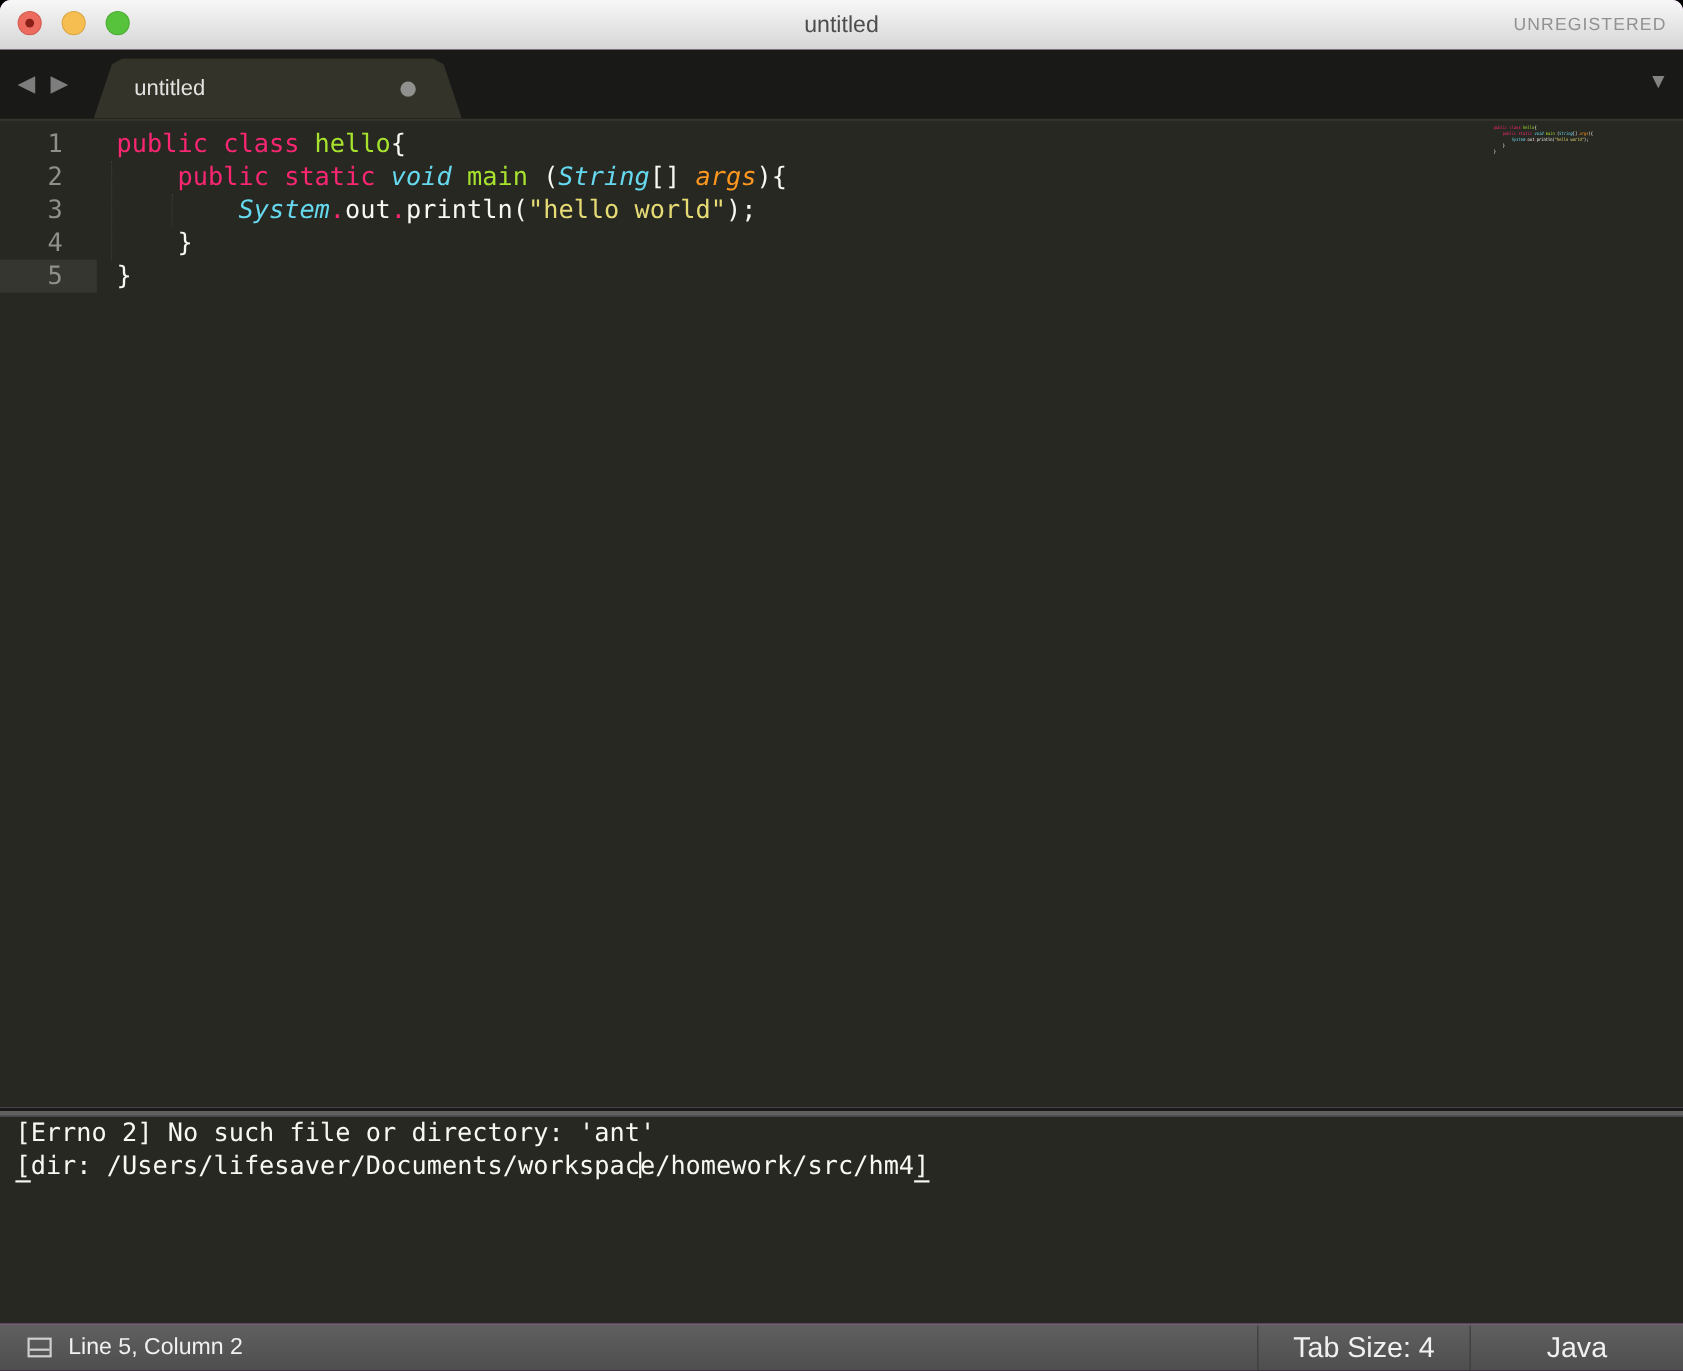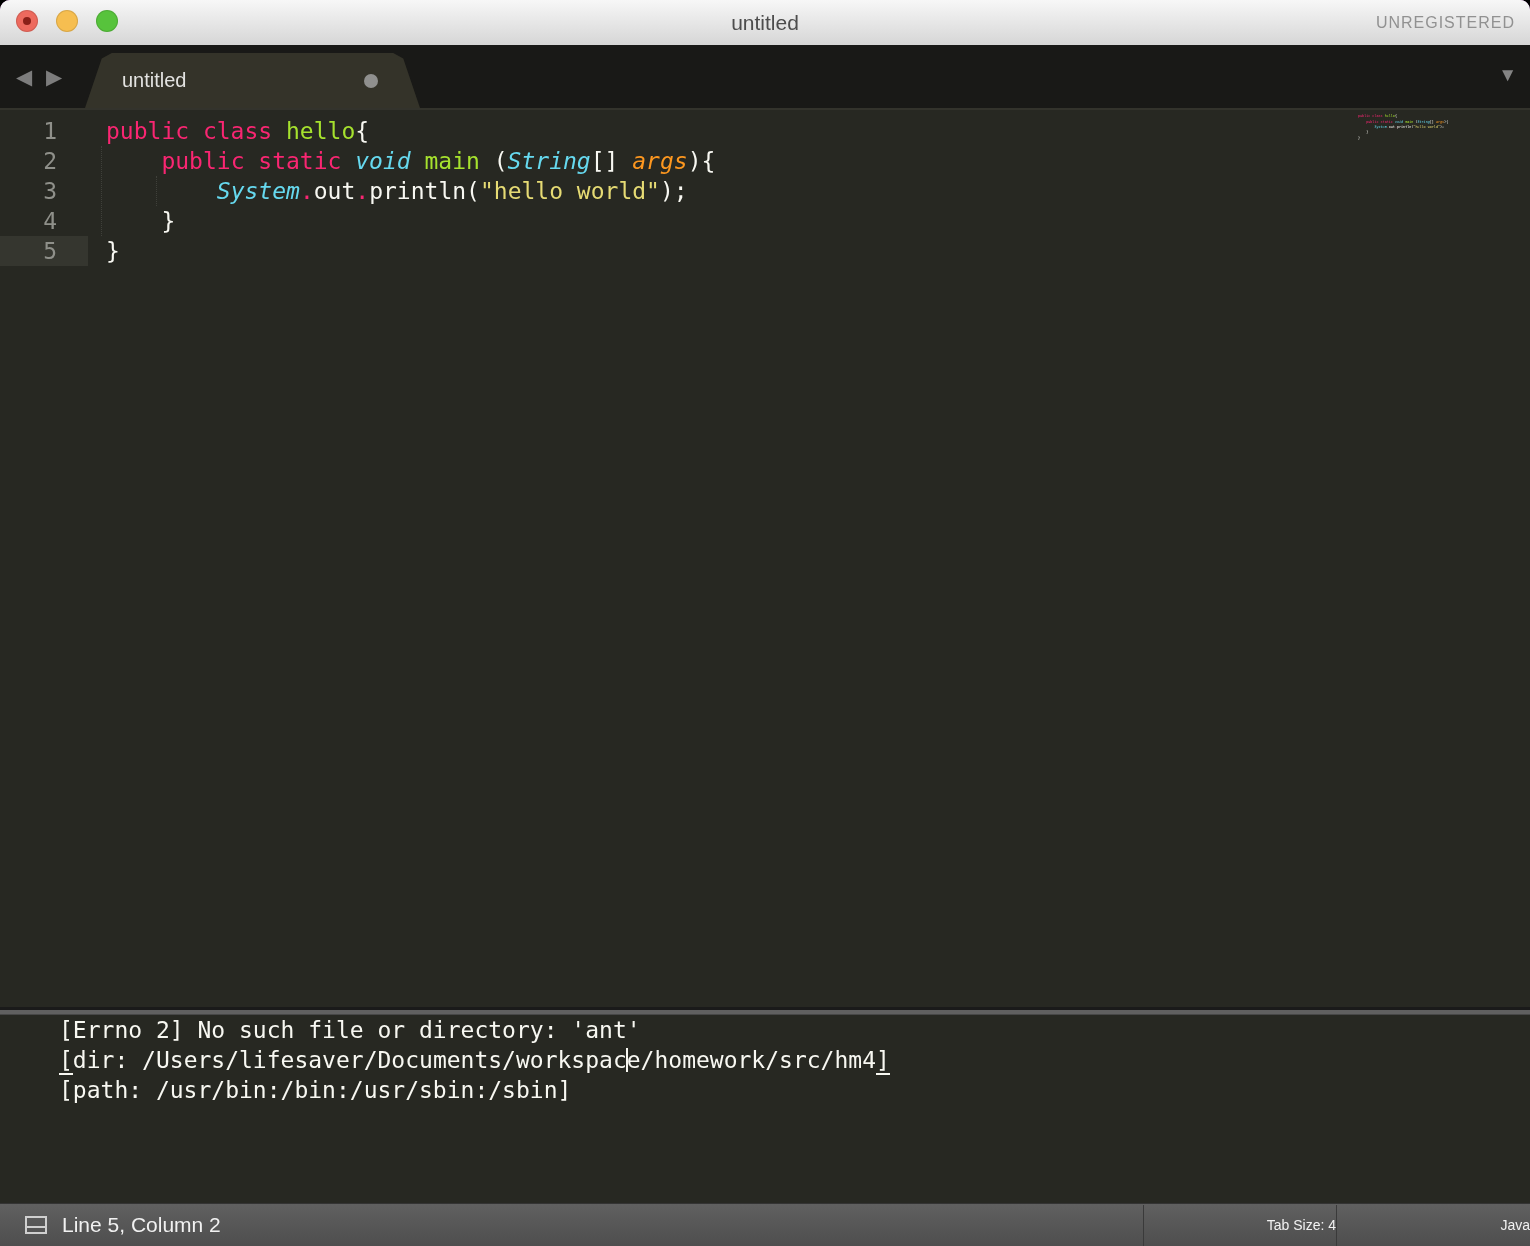--- a/index.html
+++ b/index.html
@@ -57,40 +57,40 @@
   
   .minimap { position:absolute; left:1358px; top:2px; width:170px; height:55px; overflow:hidden; }
   .minimap-inner { transform:scale(0.148, 0.18); transform-origin:0 0; width:1000px; }
   .minimap .code-text { margin-left:0; }
 
   
   .divider { position:absolute; left:0; top:1007px; width:1530px; height:8px;
     background:#606060; border-top:3px solid #1a1a1a; border-bottom:1px solid #474747; }
 
   
-  .console { position:absolute; left:0; top:1015px; width:1530px; height:188px; background:#272822; overflow:hidden;padding-left:45px; }
+  .console { position:absolute; left:0; top:1015px; width:1530px; height:188px; background:#272822; overflow:hidden; }
   .console-line { padding-left:14px; font:23px/30px "DejaVu Sans Mono", monospace;
     color:#f8f8f2; white-space:pre; height:30px; }
   .bracket-underline { border-bottom:2px solid #f8f8f2; }
   .console-caret { display:inline-block; width:2px; height:24px; background:#f8f8f2;
     vertical-align:middle; margin:0 -1px; position:relative; top:-2px; }
 
   
   .statusbar { position:absolute; left:0; top:1203px; width:1530px; height:43px;
     background:linear-gradient(#606060,#4e4e4e); border-top:1px solid #343434;padding-left:47px; }
   .panel-btn { position:absolute; left:25px; top:12px; width:22px; height:18px;
     border:2px solid #cfcfcf; }
   .panel-btn::after { content:""; position:absolute; left:0; right:0; top:8px; height:2px; background:#cfcfcf; }
   .pos-label { position:absolute; left:62px; top:0; height:42px; line-height:42px;
     font-size:21px; color:#f1f1f1; }
   .sb-sep { position:absolute; top:1px; width:1px; height:41px; background:#3a3a3a; }
   .sep-1 { left:1143px; }
   .sep-2 { left:1336px; }
-  .sb-cell { position:absolute; top:0; height:42px; line-height:42px; text-align:right;
-    font-size:14px; color:#f1f1f1; }
+  .sb-cell { position:absolute; top:0; height:42px; line-height:42px; text-align:center;
+    font-size:26px; color:#f1f1f1; }
   .cell-tabsize { left:1144px; width:192px; }
   .cell-lang { left:1337px; width:193px; }
 </style>
 </head>
 <body>
 
 <div class="window">
 
   <div class="titlebar">
     <div class="traffic t-close"></div>
@@ -163,21 +163,20 @@
         </div>
     </div>
   </div>
 
   <div class="divider"></div>
 
   <div class="console">
     <div>
         <div class="console-line"><span>[Errno 2] No such file or directory: 'ant'</span></div>
         <div class="console-line"><span class="bracket-underline">[</span><span>dir: /Users/lifesaver/Documents/workspac</span><div class="console-caret"></div><span>e/homework/src/hm4</span><span class="bracket-underline">]</span></div>
-        <div class="console-line"><span>[path: /usr/bin:/bin:/usr/sbin:/sbin]</span></div>
       </div>
   </div>
 
   <div class="statusbar">
     <div class="panel-btn"></div>
     <div class="pos-label">Line 5, Column 2</div>
     <div class="sb-sep sep-1"></div>
     <div class="sb-sep sep-2"></div>
     <div class="sb-cell cell-tabsize">Tab Size: 4</div>
     <div class="sb-cell cell-lang">Java</div>

